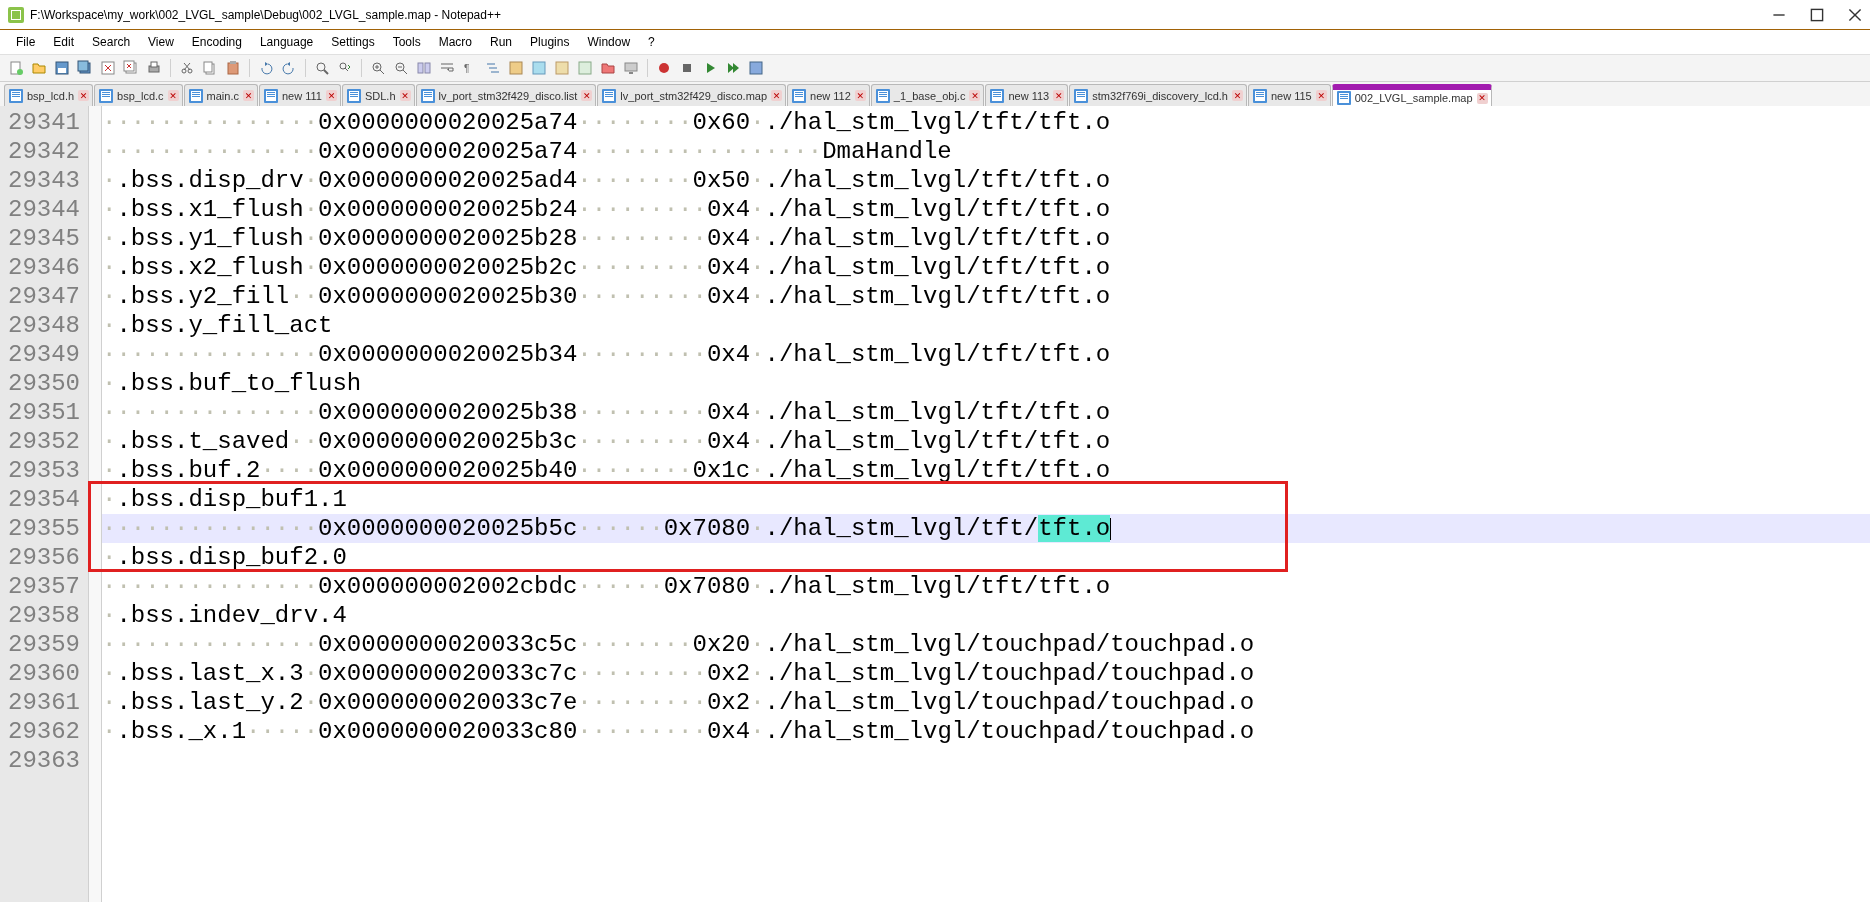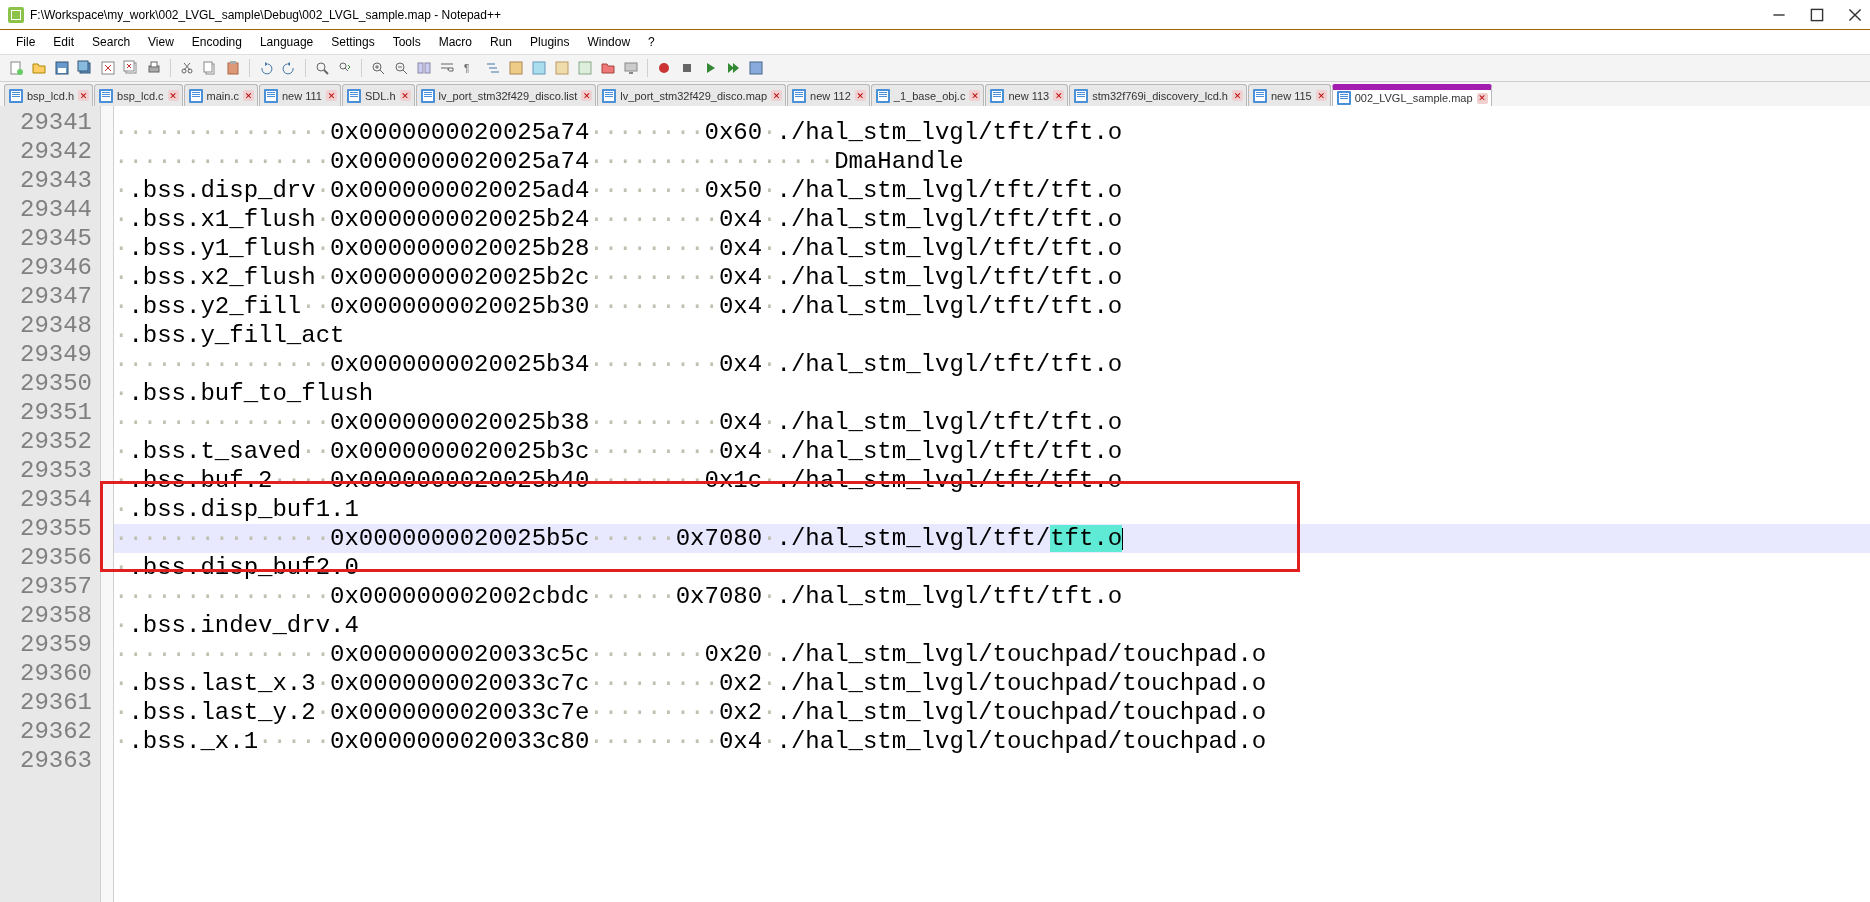--- a/index.html
+++ b/index.html
@@ -82,28 +82,28 @@
   .tab-icon::before { content:""; position:absolute; left:2px; top:2px; right:2px; bottom:2px; background: #fff; }
   .tab-icon::after { content:""; position:absolute; left:3px; top:3px; right:3px; height:1px; background:#4a90d9; box-shadow: 0 2px 0 #4a90d9, 0 4px 0 #4a90d9; }
   .tab-close { width: 11px; height: 11px; display:flex; align-items:center; justify-content:center; color:#b00; font-size:9px; flex-shrink:0; background:#f0d0d0; border-radius:2px; }
   .tab-label { white-space: nowrap; color: #333; }
   .editor {
     display: flex;
     height: calc(902px - 30px - 24px - 28px - 24px);
     background: #fff;
   }
   .gutter {
-    width: 100px;
+    width: 88px;
     background: #e8e8e8;
     padding-top: 2px;
     flex-shrink: 0;
   }
   .code {
     flex: 1;
-    padding-top: 12px;
+    padding-top: 2px;
     position: relative;
   }
   .lineno {
     font-family: Consolas, "Courier New", monospace;
     font-size: 24px;
     color: #808080;
     text-align: right;
     padding-right: 8px;
     height: 29px;
     line-height: 29px;

